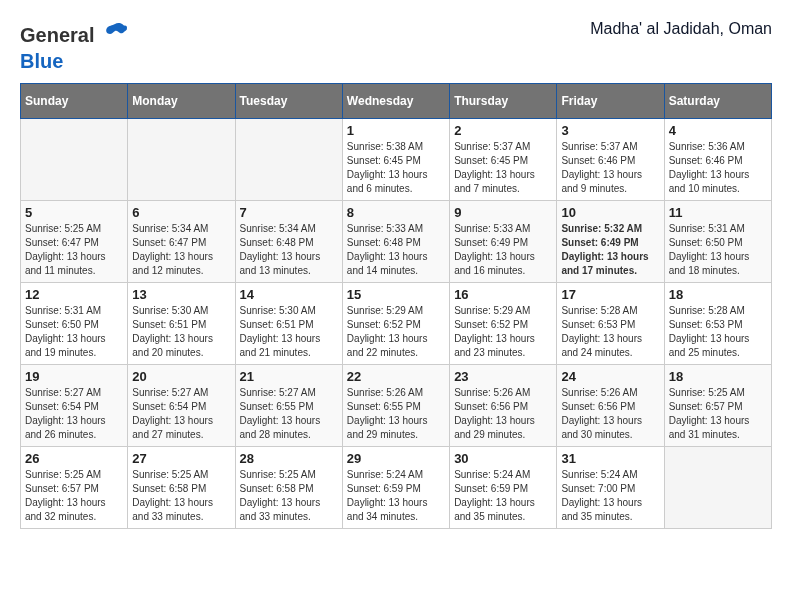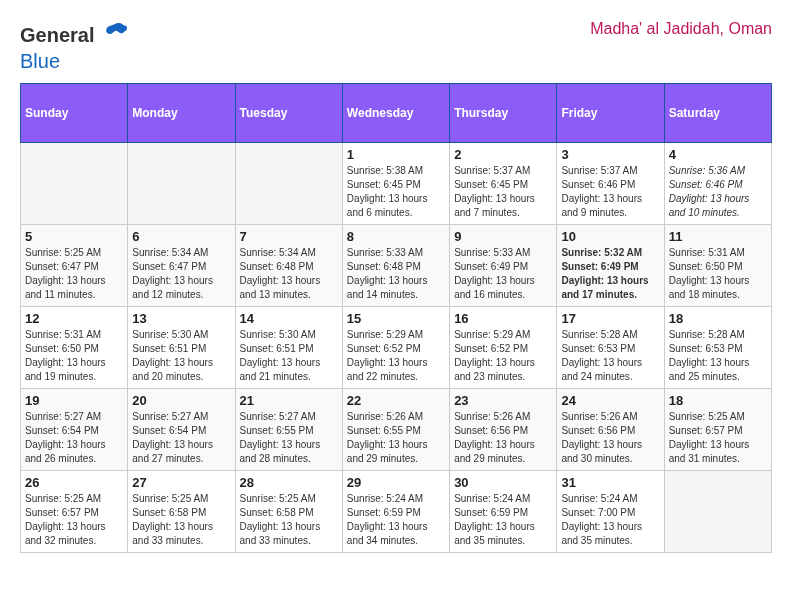--- a/index.html
+++ b/index.html
@@ -19,31 +19,31 @@
     .title-section {
       text-align: right;
     }
     .month-title {
       font-size: 36px;
       font-weight: bold;
       color: #222;
     }
     .location-title {
       font-size: 16px;
-      color: #be185d;
+      color: #0f172a;
     }
     .calendar-table {
       width: 100%;
       border-collapse: collapse;
       font-size: 11px;
     }
     .calendar-table th {
-      background-color: #8b5cf6;
+      background-color: #737373;
       color: #fff;
-      padding: 22px 4px;
+      padding: 10px 4px;
       text-align: left;
       font-size: 12px;
       border: 1px solid #1a56a0;
     }
     .calendar-table td {
       border: 1px solid #ccc;
       vertical-align: top;
       padding: 4px;
       min-height: 80px;
       width: calc(100% / 7);
@@ -76,21 +76,21 @@
       align-items: center;
       gap: 6px;
     }
     .logo-general {
       font-size: 20px;
       font-weight: bold;
       color: #333;
     }
     .logo-blue-text {
       font-size: 20px;
-      font-weight: normal;
+      font-weight: bold;
       color: #1565c0;
     }
   </style>
 </head>
 <body>
 
 <div class="header-section">
   <div class="logo-wrapper">
     <div class="logo-row">
       <span class="logo-general">General</span>
@@ -143,21 +143,21 @@
         </td>
         <td>
           <div class="day-number">3</div>
           <div class="day-info" style="white-space: pre-line;">Sunrise: 5:37 AM
 Sunset: 6:46 PM
 Daylight: 13 hours
 and 9 minutes.</div>
         </td>
         <td>
           <div class="day-number">4</div>
-          <div class="day-info" style="white-space: pre-line; font-style: italic;">Sunrise: 5:36 AM
+          <div class="day-info" style="white-space: pre-line;">Sunrise: 5:36 AM
 Sunset: 6:46 PM
 Daylight: 13 hours
 and 10 minutes.</div>
         </td>
       </tr>
       <tr>
         <td>
           <div class="day-number">5</div>
           <div class="day-info" style="white-space: pre-line;">Sunrise: 5:25 AM
 Sunset: 6:47 PM

